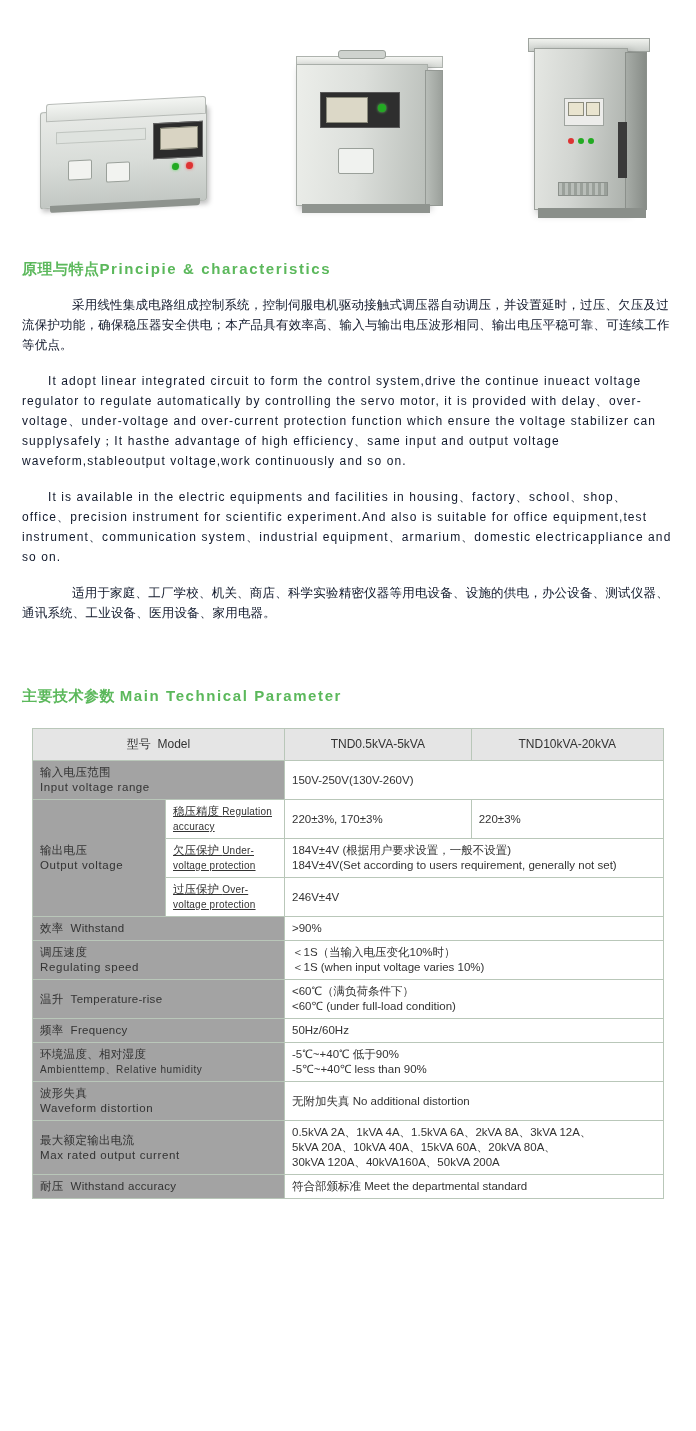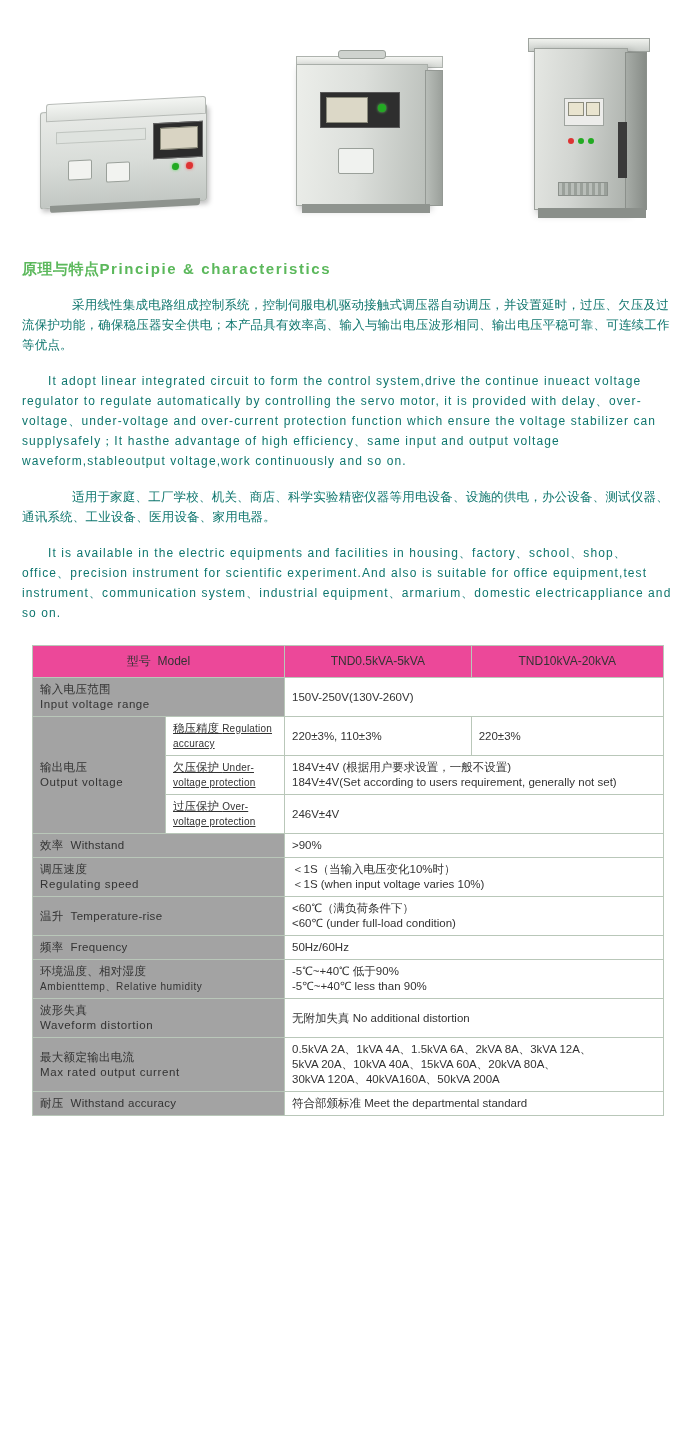--- a/index.html
+++ b/index.html
@@ -218,21 +218,21 @@
   .heading-en { color: #5bb85b; letter-spacing: 1.6px; }
 
   .sec-principle { margin-top: 34px; }
   .sec-scope { margin-top: 60px; }
   .sec-params { margin-top: 64px; }
 
   
   .para {
     font-size: 12.5px;
     line-height: 20px;
-    color: #0f766e;
+    color: #0f172a;
     margin: 16px 0 0 0;
   }
   .para.cn { text-indent: 0; letter-spacing: 0.2px; }
   .para.en {
     letter-spacing: 1.1px;
     font-size: 12px;
     line-height: 20px;
   }
   .indent { display: inline-block; width: 50px; }
   .indent-sm { display: inline-block; width: 26px; }
@@ -248,21 +248,21 @@
   }
   table.spec td, table.spec th {
     border: 1px solid #b9c7b9;
     padding: 4px 7px;
     vertical-align: middle;
     line-height: 15px;
     font-weight: normal;
     text-align: left;
   }
   table.spec thead td {
-    background: #ec4899;
+    background: #e5e5e5;
     text-align: center;
     font-size: 12px;
     padding: 8px 7px;
   }
   .lbl {
     text-align: center;
     width: 118px;
     background: #a3a3a3;
     letter-spacing: .3px;
   }
@@ -327,24 +327,28 @@
 
   <div class="section-heading sec-principle">
     <span class="heading-cn">原理与特点</span><span class="heading-en">Principie &amp; characteristics</span>
   </div>
 
   <p class="para cn"><span class="indent"></span><span>采用线性集成电路组成控制系统，控制伺服电机驱动接触式调压器自动调压，并设置延时，过压、欠压及过流保护功能，确保稳压器安全供电；本产品具有效率高、输入与输出电压波形相同、输出电压平稳可靠、可连续工作等优点。</span></p>
 
   <p class="para en"><span class="indent-sm"></span><span>It adopt linear integrated circuit to form the control system,drive the continue inueact voltage regulator to regulate automatically by controlling the servo motor, it is provided with delay、over-voltage、under-voltage and over-current protection function which ensure the voltage stabilizer can supplysafely；It hasthe advantage of high efficiency、same input and output voltage waveform,stableoutput voltage,work continuously and so on.</span></p>
 
 
+  <p class="para en"><span class="indent-sm"></span><span>It is available in the electric equipments and facilities in housing、factory、school、shop、office、precision instrument for scientific experiment.And also is suitable for office equipment,test instrument、communication system、industrial equipment、armarium、domestic electricappliance and so on.</span></p>
+
   <p class="para cn"><span class="indent"></span><span>适用于家庭、工厂学校、机关、商店、科学实验精密仪器等用电设备、设施的供电，办公设备、测试仪器、通讯系统、工业设备、医用设备、家用电器。</span></p>
 
-  <p class="para en"><span class="indent-sm"></span><span>It is available in the electric equipments and facilities in housing、factory、school、shop、office、precision instrument for scientific experiment.And also is suitable for office equipment,test instrument、communication system、industrial equipment、armarium、domestic electricappliance and so on.</span></p>
-
+  <div class="section-heading sec-params">
+    <span class="heading-cn">主要技术参数</span>
+    <span class="heading-en">Main Technical Parameter</span>
+  </div>
 
   <div class="table-wrap">
     <table class="spec">
       <thead>
         <tr>
           <td colspan="2">
             <span>型号</span>
             &nbsp;<span>Model</span>
           </td>
           <td>TND0.5kVA-5kVA</td>
@@ -362,21 +366,21 @@
 
         <tr>
           <td class="lbl" rowspan="3">
             <span class="cn">输出电压</span>
             <span class="en">Output voltage</span>
           </td>
           <td class="lbl-sub">
             <span class="cn">稳压精度</span>
             <span class="en small-en">Regulation accuracy</span>
           </td>
-          <td class="ctr">220±3%, 110±3%</td>
+          <td class="ctr">220±3%, 170±3%</td>
           <td class="ctr">220±3%</td>
         </tr>
 
         <tr>
           <td class="lbl-sub">
             <span class="cn">欠压保护</span>
             <span class="en small-en">Under-voltage protection</span>
           </td>
           <td colspan="2">
             <span>184V±4V (根据用户要求设置，一般不设置)</span><br>

